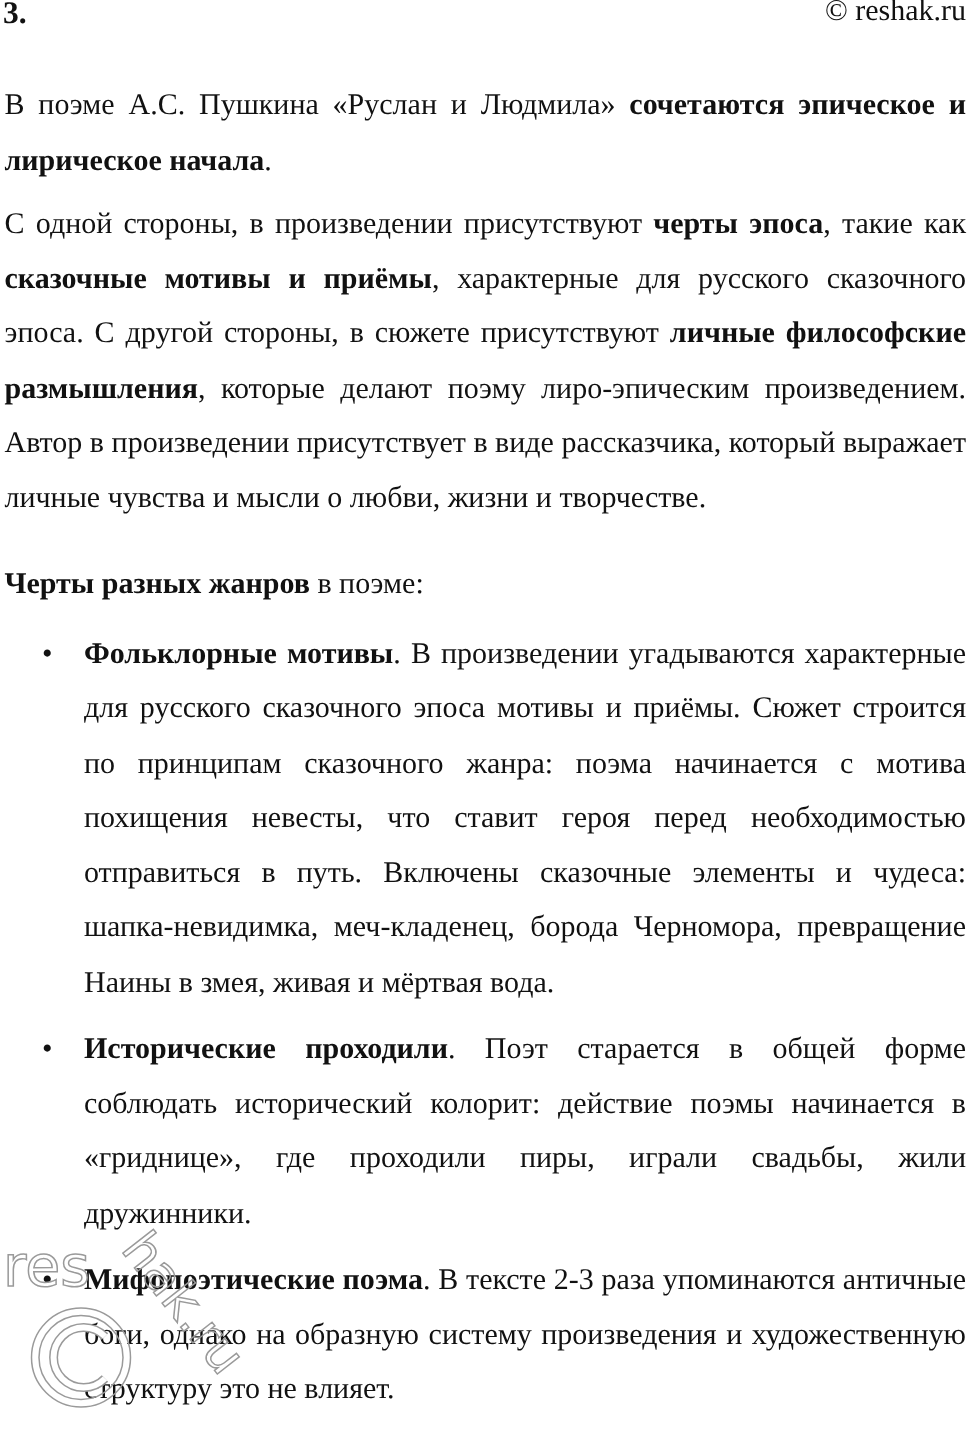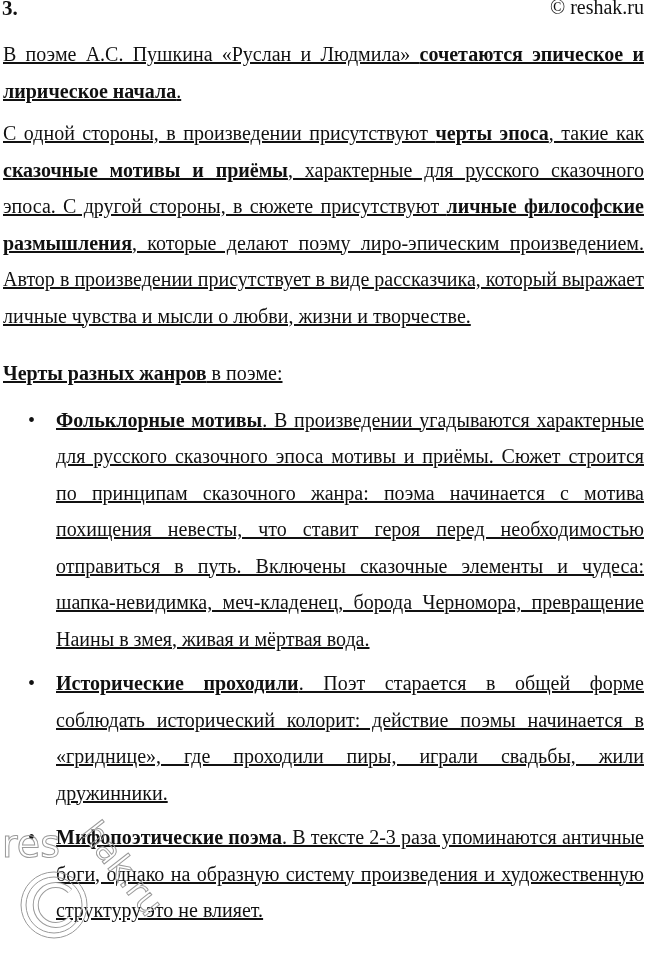--- a/index.html
+++ b/index.html
@@ -12,21 +12,21 @@
   .header {
     position: absolute; top: 0; left: 0; right: 0; height: 26px;
   }
   .task-num {
     position: absolute; left: 2px; top: -4px; font-weight: bold; font-size: 21px;
   }
   .copyright {
     position: absolute; right: 2px; top: -4px; font-size: 20px;
   }
   .content {
-    position: absolute; left: 3px; top: 36px; width: 641px; text-decoration: underline;
+    position: absolute; left: 3px; top: 52px; width: 641px;
   }
   p {
     margin: 0 0 6px 0;
     line-height: 36.5px;
     text-align: justify;
     text-align-last: left;
   }
   b { font-weight: bold; }
   ul.genres {
     list-style: none; margin: 0; padding: 0;

